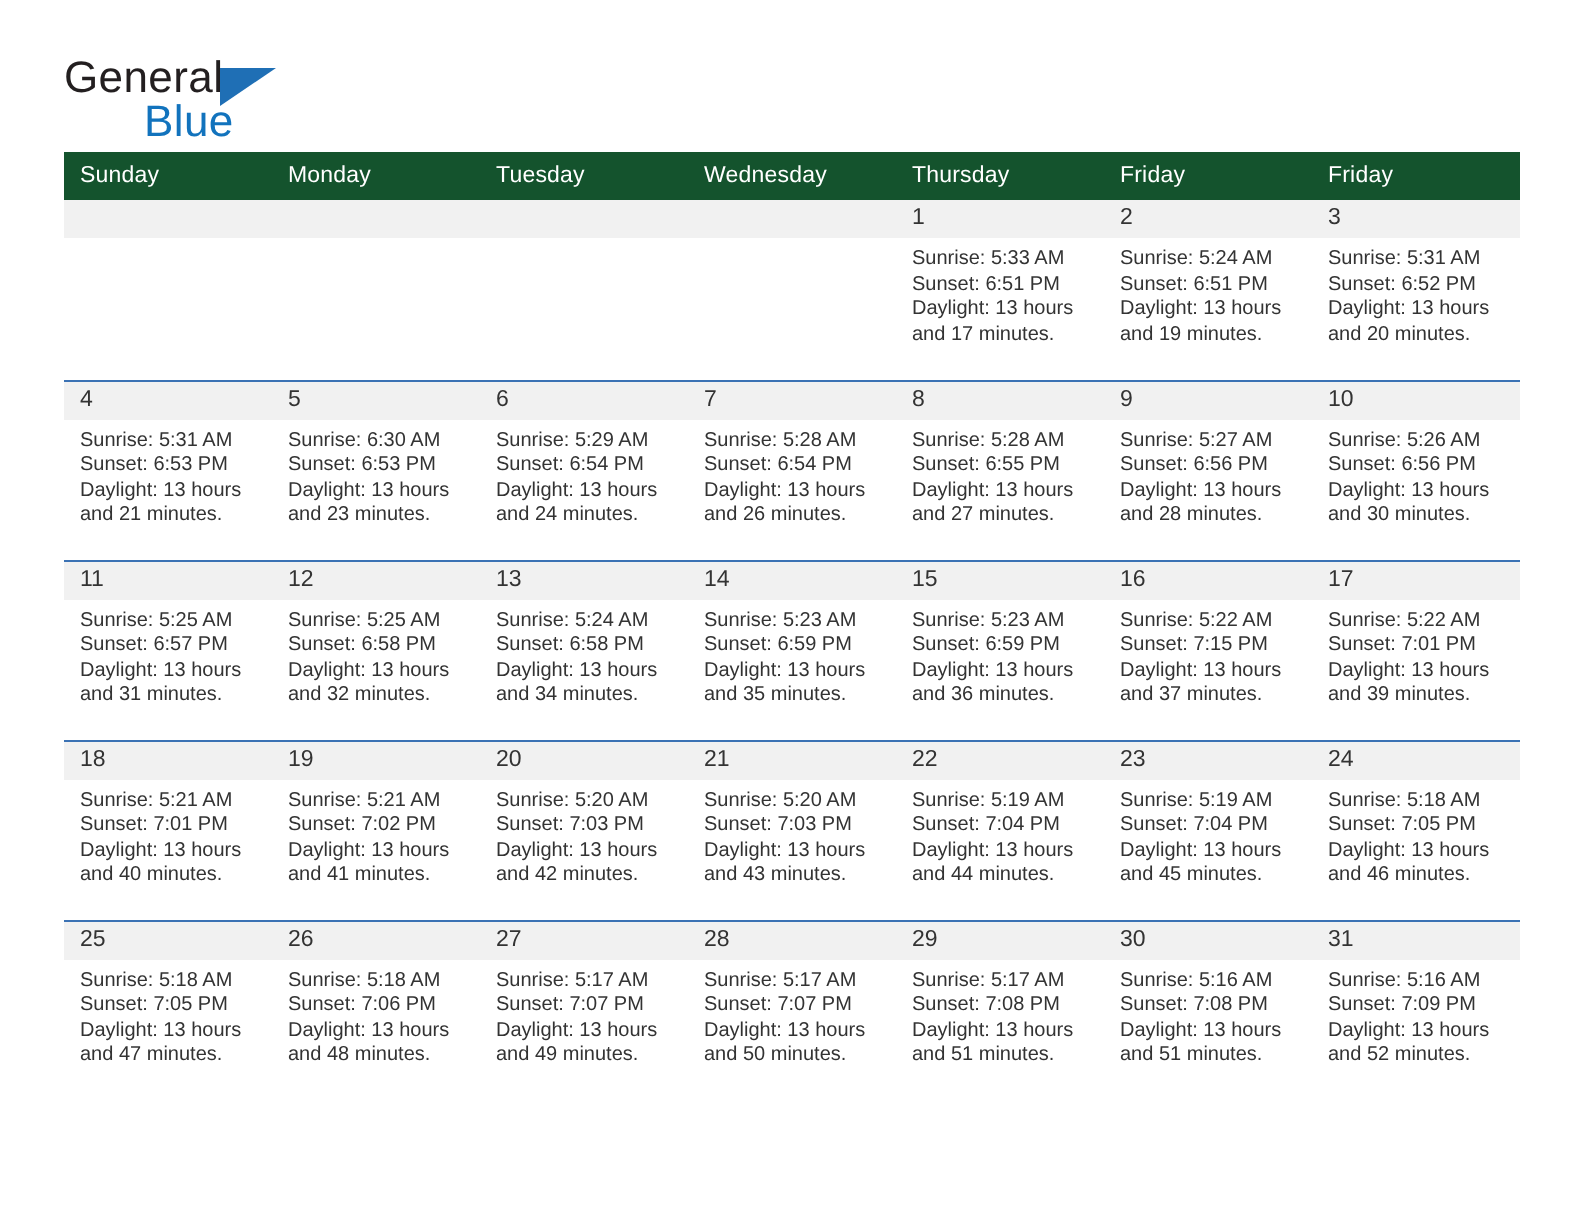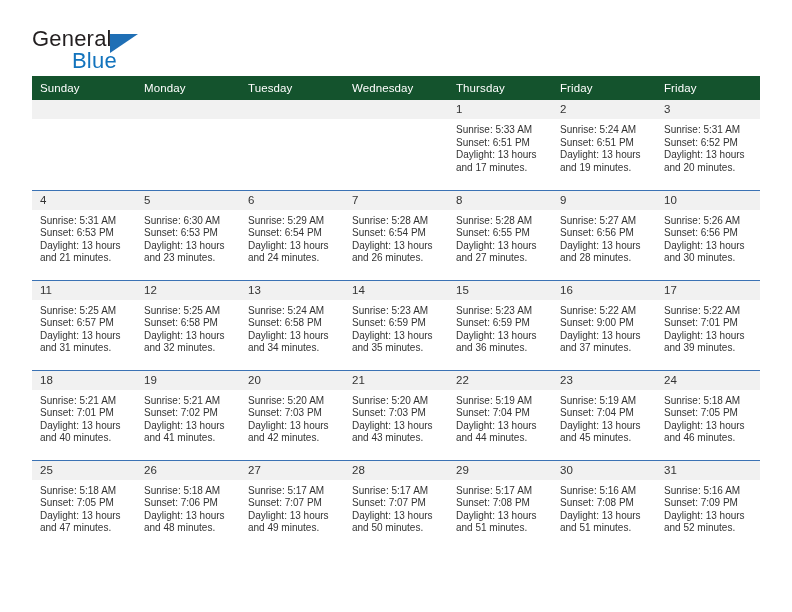--- a/index.html
+++ b/index.html
@@ -324,21 +324,21 @@
               <div>Sunrise: 5:23 AM</div>
               <div>Sunset: 6:59 PM</div>
               <div>Daylight: 13 hours</div>
               <div>and 36 minutes.</div>
             </div>
           </td>
           <td>
             <div class="daynum">16</div>
             <div class="info">
               <div>Sunrise: 5:22 AM</div>
-              <div>Sunset: 9:00 PM</div>
+              <div>Sunset: 7:15 PM</div>
               <div>Daylight: 13 hours</div>
               <div>and 37 minutes.</div>
             </div>
           </td>
           <td>
             <div class="daynum">17</div>
             <div class="info">
               <div>Sunrise: 5:22 AM</div>
               <div>Sunset: 7:01 PM</div>
               <div>Daylight: 13 hours</div>

